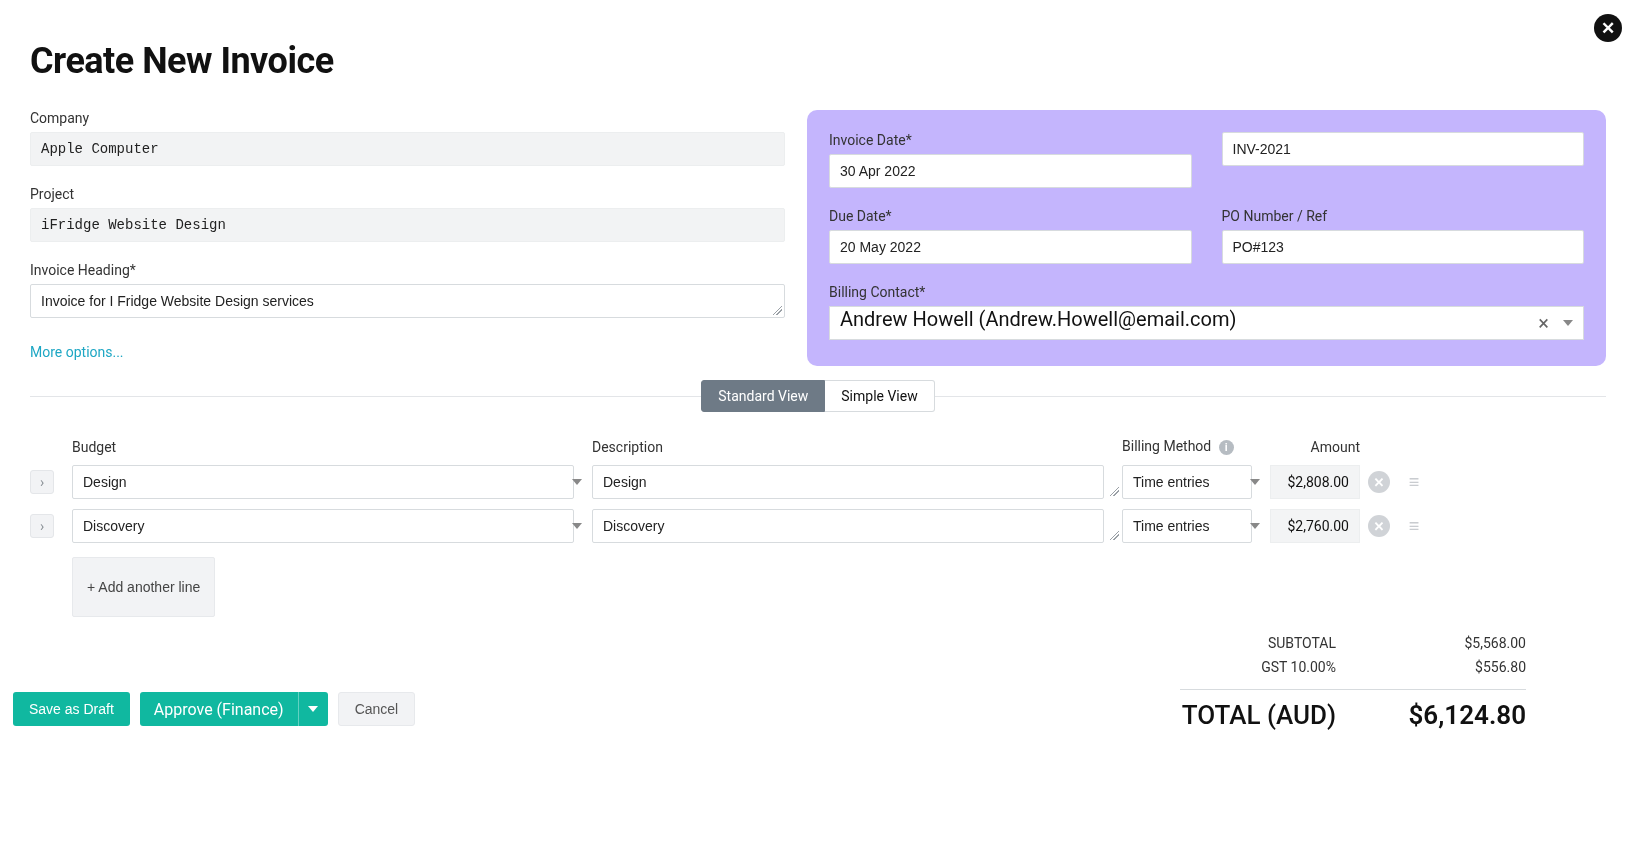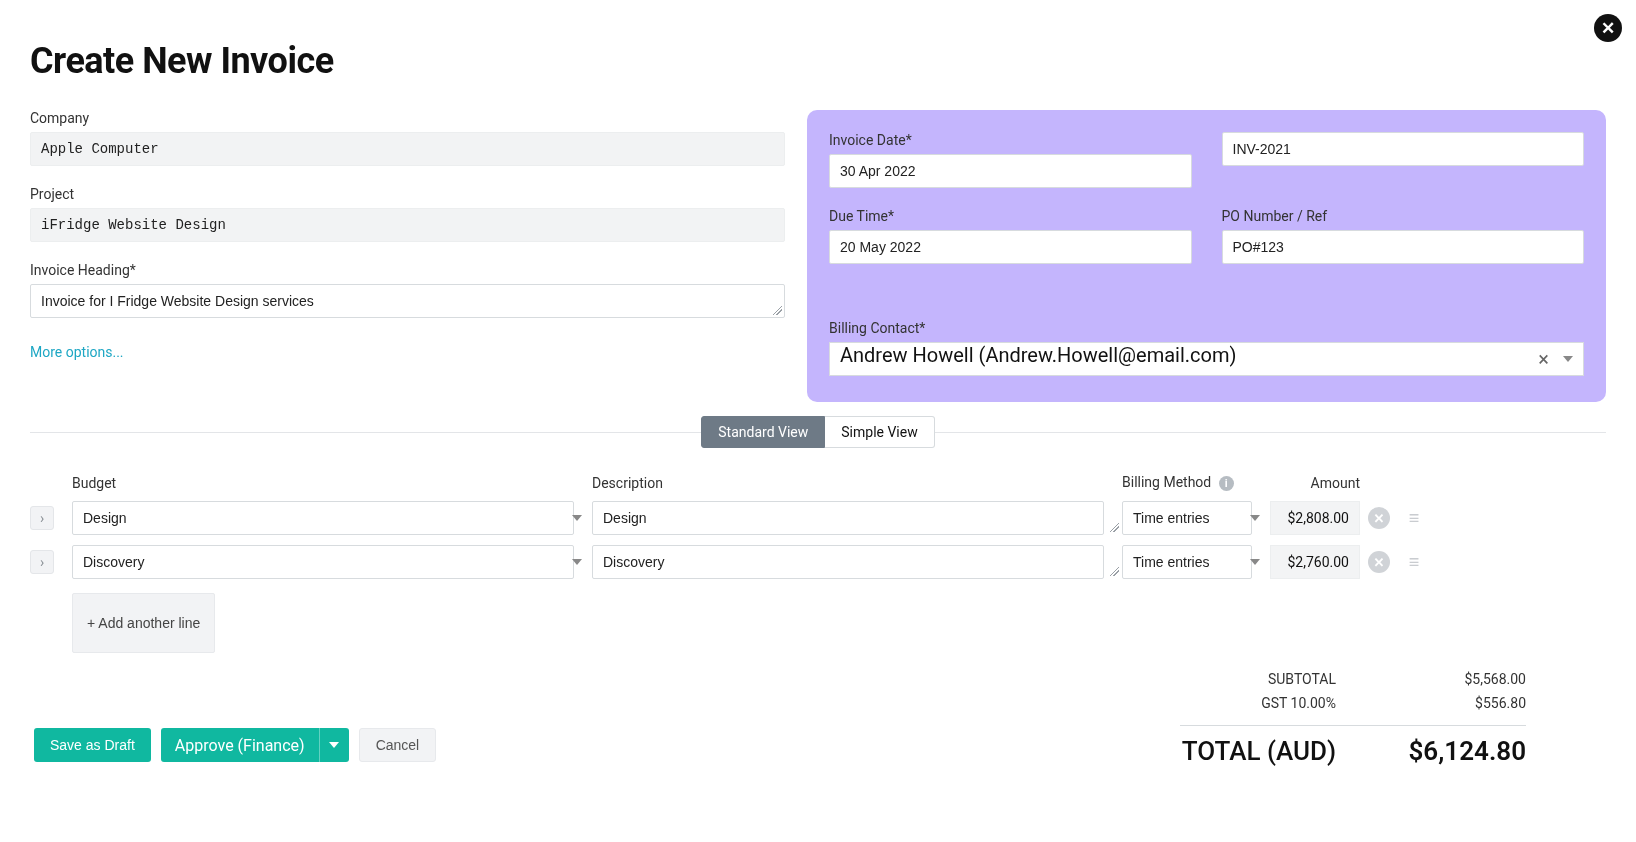--- a/index.html
+++ b/index.html
@@ -65,21 +65,21 @@
   .totals { margin-top: 14px; display:flex; flex-direction:column; align-items:flex-end; padding-right:50px;}
   .tot-row { display:flex; gap:70px; font-size:14px; color:#333; padding:4px 0;}
   .tot-row .k { width:160px; text-align:right;}
   .tot-row .v { width:120px; text-align:right;}
   .tot-div { width:346px; height:1px; background:#d7dbde; margin:10px 0;}
   .tot-final { display:flex; gap:70px; align-items:center;}
   .tot-final .k { font-size:26px; font-weight:500; width:160px; text-align:right;}
   .tot-final .v { font-size:26px; font-weight:600; width:120px; text-align:right;}
 
   
-  .footer { position:absolute; left:34px; bottom:24px; display:flex; gap:10px;}
+  .footer { position:absolute; left:13px; bottom:24px; display:flex; gap:10px;}
   .btn { height:34px; padding:0 16px; font-size:14px; border:none; border-radius:3px; cursor:pointer; display:inline-flex; align-items:center;}
   .btn-teal { background:#10b8a0; color:#fff;}
   .btn-split { background:#10b8a0; color:#fff; display:inline-flex; align-items:stretch; border-radius:3px; overflow:hidden;}
   .btn-split .main { padding:0 14px; display:flex; align-items:center;}
   .btn-split .caret { width:30px; display:flex; align-items:center; justify-content:center; border-left:1px solid rgba(255,255,255,.35);}
   .btn-split .caret::after { content:""; width:0;height:0;border-left:5px solid transparent;border-right:5px solid transparent;border-top:6px solid #fff;}
   .btn-grey { background:#f2f3f5; color:#555; border:1px solid #e7e9ec;}
 </style>
 </head>
 <body>
@@ -114,29 +114,29 @@
         <div class="field">
           <label>Invoice Date*</label>
           <input class="inp" value="30 Apr 2022" style="">
         </div>
         <div class="field">
           <input class="inp" value="INV-2021" style="">
         </div>
       </div>
       <div class="row2">
         <div class="field">
-          <label>Due Time*</label>
+          <label>Due Date*</label>
           <input class="inp" value="20 May 2022" style="">
         </div>
         <div class="field">
           <label>PO Number / Ref</label>
           <input class="inp" value="PO#123" style="">
         </div>
       </div>
-      <div class="field" style="margin-bottom:4px;margin-top:36px;">
+      <div class="field" style="margin-bottom:4px;">
         <label>Billing Contact*</label>
         <div class="combo">
           <span>Andrew Howell (Andrew.Howell@email.com)</span>
           <span class="clr">×</span>
           <span class="car"></span>
         </div>
       </div>
     </div>
   </div>
 

